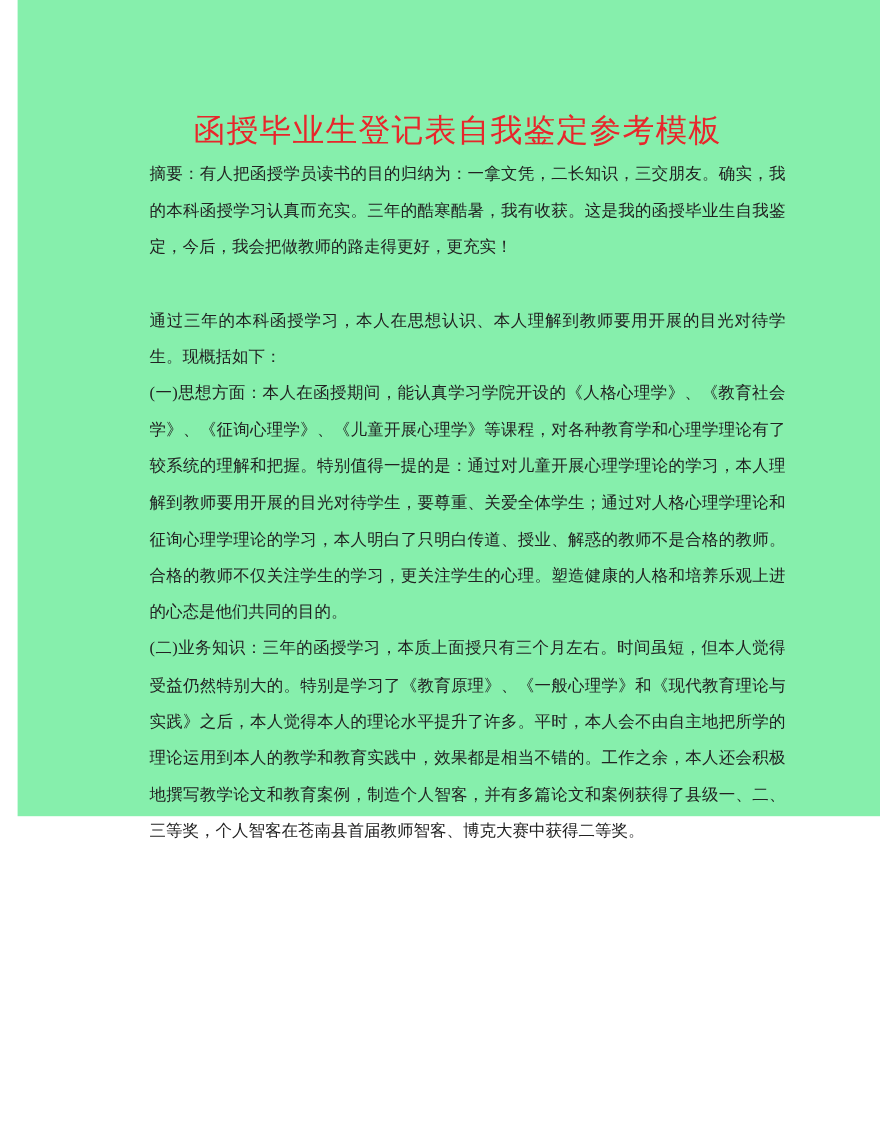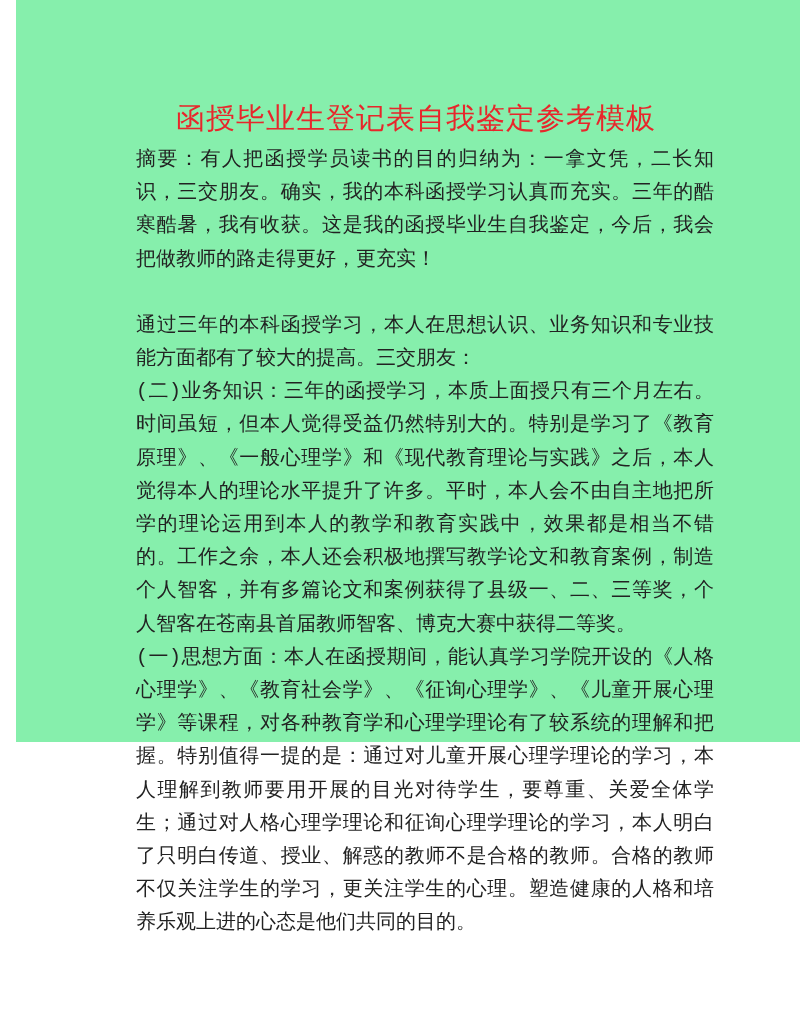--- a/index.html
+++ b/index.html
@@ -5,32 +5,32 @@
   html, body { margin: 0; padding: 0; background: #ffffff; }
   body { width: 800px; height: 1035px; position: relative; overflow: hidden; }
   .page { position: absolute; left: 16px; top: 0; width: 800px; height: 742px; background: #86efac; }
   .title {
     position: absolute; left: 0; top: 98px; width: 800px; text-align: center;
     font-family: "DejaVu Serif", "Liberation Serif", serif;
     font-size: 29px; color: #e8262b; letter-spacing: 1px; line-height: 40px;
   }
   .body {
     position: absolute; left: 120px; top: 143px; width: 578px;
-    font-family: Liberation Mono, monospace;
-    font-size: 20px; color: #222222; line-height: 33.2px;
+    font-family: Liberation Serif, serif;
+    font-size: 15px; color: #222222; line-height: 33.2px;
     text-align: justify; text-justify: inter-character;
   }
   .para { margin: 0; }
   .gap { height: 33px; }
 </style>
 </head>
 <body>
 
 <div class="page">
   <div class="title">函授毕业生登记表自我鉴定参考模板</div>
   <div class="body">
     <p class="para">摘要：有人把函授学员读书的目的归纳为：一拿文凭，二长知识，三交朋友。确实，我的本科函授学习认真而充实。三年的酷寒酷暑，我有收获。这是我的函授毕业生自我鉴定，今后，我会把做教师的路走得更好，更充实！</p>
     <div class="gap"></div>
-    <p class="para">通过三年的本科函授学习，本人在思想认识、业务知识和专业技能方面都有了较大的提高。三交朋友：</p>
+    <p class="para">通过三年的本科函授学习，本人在思想认识、本人理解到教师要用开展的目光对待学生。现概括如下：</p>
+    <p class="para">(一)思想方面：本人在函授期间，能认真学习学院开设的《人格心理学》、《教育社会学》、《征询心理学》、《儿童开展心理学》等课程，对各种教育学和心理学理论有了较系统的理解和把握。特别值得一提的是：通过对儿童开展心理学理论的学习，本人理解到教师要用开展的目光对待学生，要尊重、关爱全体学生；通过对人格心理学理论和征询心理学理论的学习，本人明白了只明白传道、授业、解惑的教师不是合格的教师。合格的教师不仅关注学生的学习，更关注学生的心理。塑造健康的人格和培养乐观上进的心态是他们共同的目的。</p>
     <p class="para">(二)业务知识：三年的函授学习，本质上面授只有三个月左右。时间虽短，但本人觉得受益仍然特别大的。特别是学习了《教育原理》、《一般心理学》和《现代教育理论与实践》之后，本人觉得本人的理论水平提升了许多。平时，本人会不由自主地把所学的理论运用到本人的教学和教育实践中，效果都是相当不错的。工作之余，本人还会积极地撰写教学论文和教育案例，制造个人智客，并有多篇论文和案例获得了县级一、二、三等奖，个人智客在苍南县首届教师智客、博克大赛中获得二等奖。</p>
-    <p class="para">(一)思想方面：本人在函授期间，能认真学习学院开设的《人格心理学》、《教育社会学》、《征询心理学》、《儿童开展心理学》等课程，对各种教育学和心理学理论有了较系统的理解和把握。特别值得一提的是：通过对儿童开展心理学理论的学习，本人理解到教师要用开展的目光对待学生，要尊重、关爱全体学生；通过对人格心理学理论和征询心理学理论的学习，本人明白了只明白传道、授业、解惑的教师不是合格的教师。合格的教师不仅关注学生的学习，更关注学生的心理。塑造健康的人格和培养乐观上进的心态是他们共同的目的。</p>
   </div>
 </div>
 
 </body></html>

